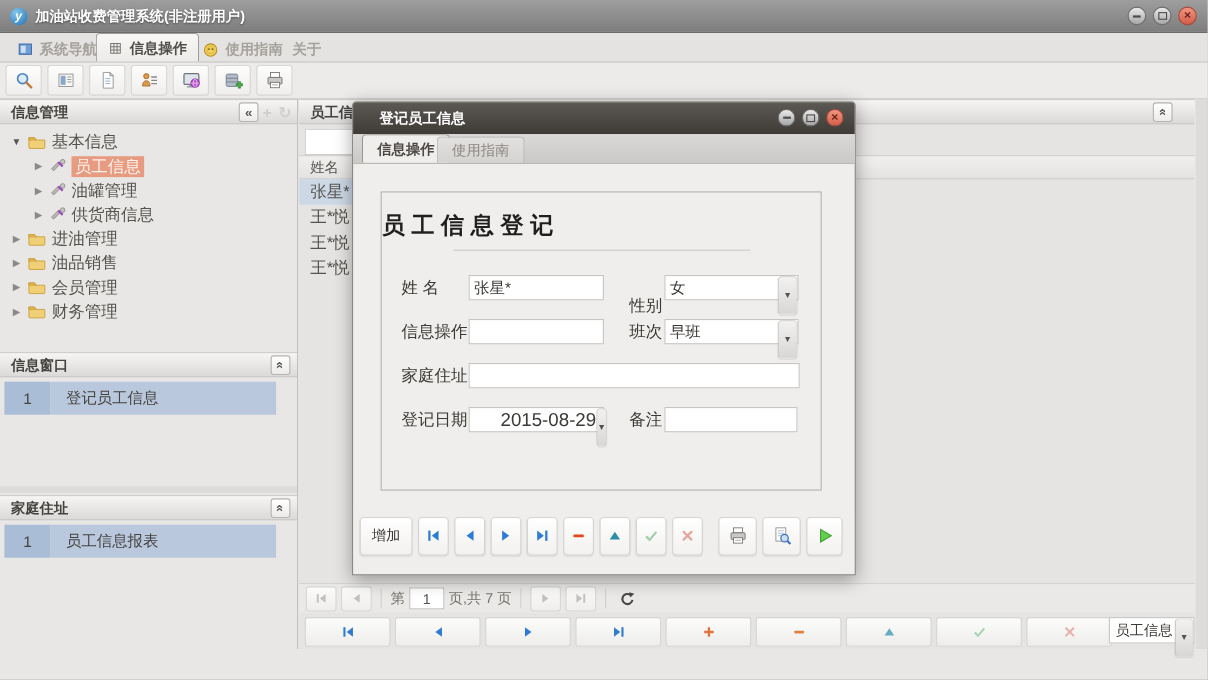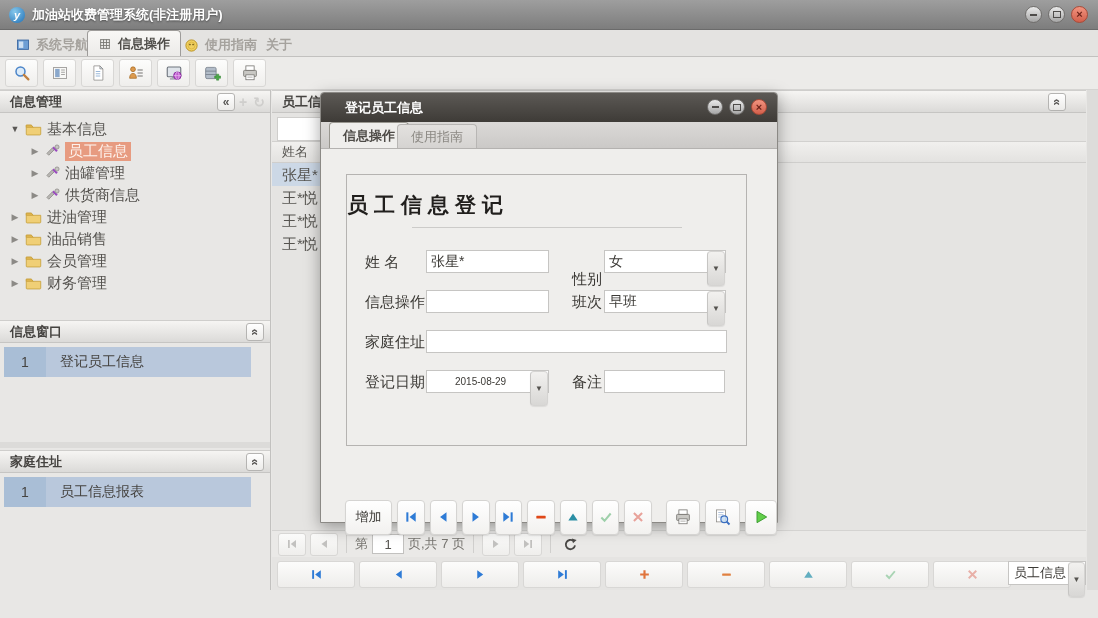--- a/index.html
+++ b/index.html
@@ -111,25 +111,25 @@
   .form-panel{position:absolute;left:25px;top:25px;width:401px;height:272px;border:1px solid #b5b3b1;box-sizing:border-box;}
   .f-title{position:absolute;top:16px;left:0;width:100%;text-align:left;
     font-family:"Liberation Serif","DejaVu Serif",serif;font-size:21px;font-weight:bold;
     letter-spacing:6px;color:#211f1d;}
   .f-underline{position:absolute;top:52px;left:65px;width:270px;height:1px;background:#cccbc9;}
   .f-label{position:absolute;font-size:15px;color:#3b3935;line-height:23px;white-space:nowrap;}
   .f-input{position:absolute;height:23px;border:1px solid #c6c5c3;background:#fff;font-size:14px;
     color:#3b3935;padding:0 4px;box-sizing:border-box;font-family:inherit;}
   .f-combo{position:absolute;height:23px;border:1px solid #c6c5c3;background:#fff;box-sizing:border-box;display:flex;}
   .f-combo .val{flex:1;font-size:14px;line-height:21px;padding-left:4px;color:#3b3935;white-space:nowrap;}
-  .f-combo .val.dt{font-size:10px;padding-left:28px;}
+  .f-combo .val.dt{font-size:17px;padding-left:28px;}
   .f-combo .dbtn{width:18px;background:linear-gradient(#f2f1ef,#d8d7d5);border-left:1px solid #c6c5c3;
     display:flex;align-items:center;justify-content:center;font-size:8px;color:#55534f;}
-  .dlg-btns{position:absolute;left:0;top:348px;width:100%;height:40px;display:flex;align-items:center;
-    padding-left:24px;gap:5px;box-sizing:border-box;}
+  .dlg-btns{position:absolute;left:0;top:318px;width:100%;height:40px;display:flex;align-items:center;
+    padding-left:6px;gap:5px;box-sizing:border-box;}
   .dbtn{height:35px;border:1px solid #d5d4d2;border-radius:4px;background:linear-gradient(#ffffff,#f2f1ef);
     box-shadow:0 1px 1px rgba(0,0,0,.08);display:flex;align-items:center;justify-content:center;box-sizing:border-box;}
   .dbtn-add{width:48px;font-size:13px;color:#3a3834;}
   .dico{width:28px;}
   .dico.wide{width:35px;}
   .sp8{width:4px;}
   svg{display:block;}
 </style>
 </head>
 <body>

